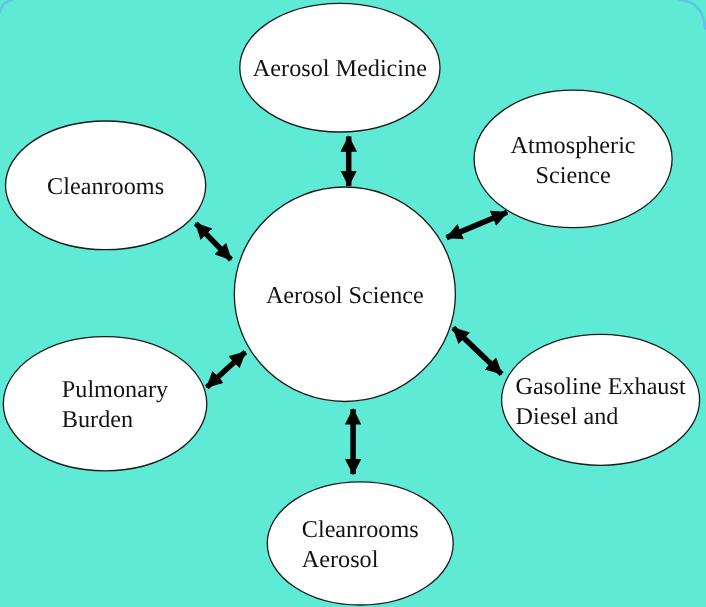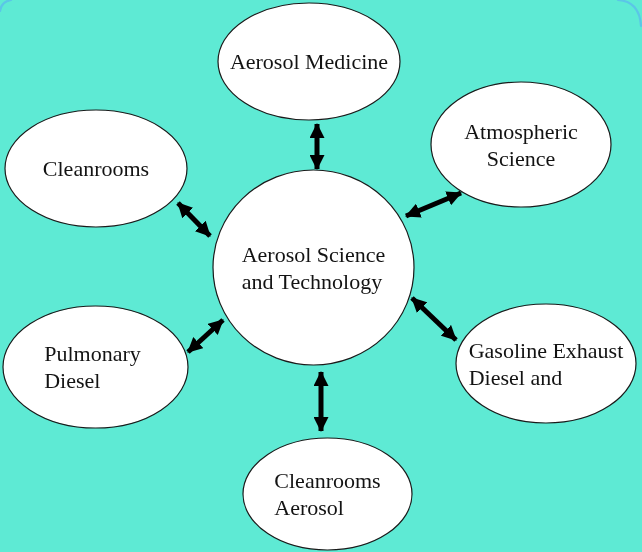--- a/index.html
+++ b/index.html
@@ -100,28 +100,27 @@
 
   <div class="node-label" style="left:5px; top:110px; width:182px; height:117px;">
     <div class="txt align-center">
       <span>Cleanrooms</span>
     </div>
   </div>
 
   <div class="node-label" style="left:213px; top:170px; width:201px; height:195px;">
     <div class="txt align-left">
       <span>Aerosol Science</span>
-      <span>and Technology</span>
     </div>
   </div>
 
-  <div class="node-label" style="left:0; top:306px; width:185px; height:122px;">
+  <div class="node-label" style="left:12px; top:306px; width:185px; height:122px;">
     <div class="txt align-left">
       <span>Pulmonary</span>
-      <span>Diesel</span>
+      <span>Burden</span>
     </div>
   </div>
 
   <div class="node-label" style="left:456px; top:304px; width:180px; height:119px;">
     <div class="txt align-left">
       <span>Gasoline Exhaust</span>
       <span>Diesel and</span>
     </div>
   </div>
 

